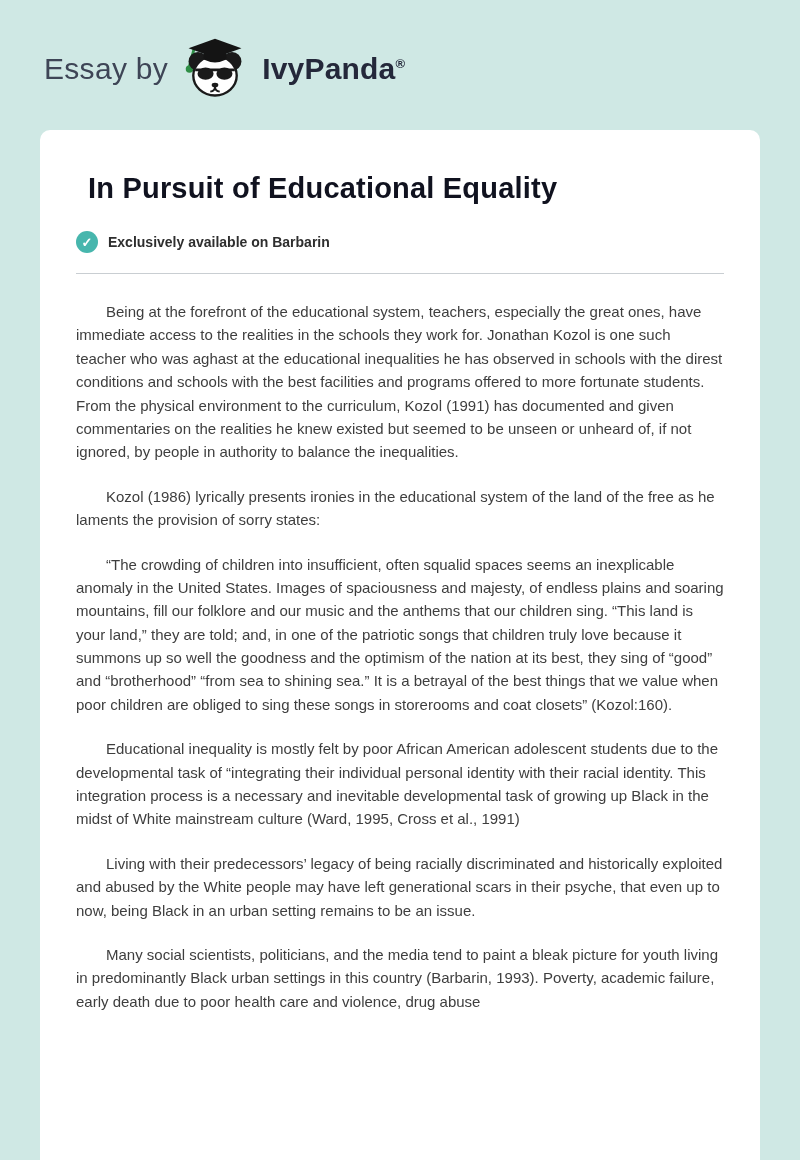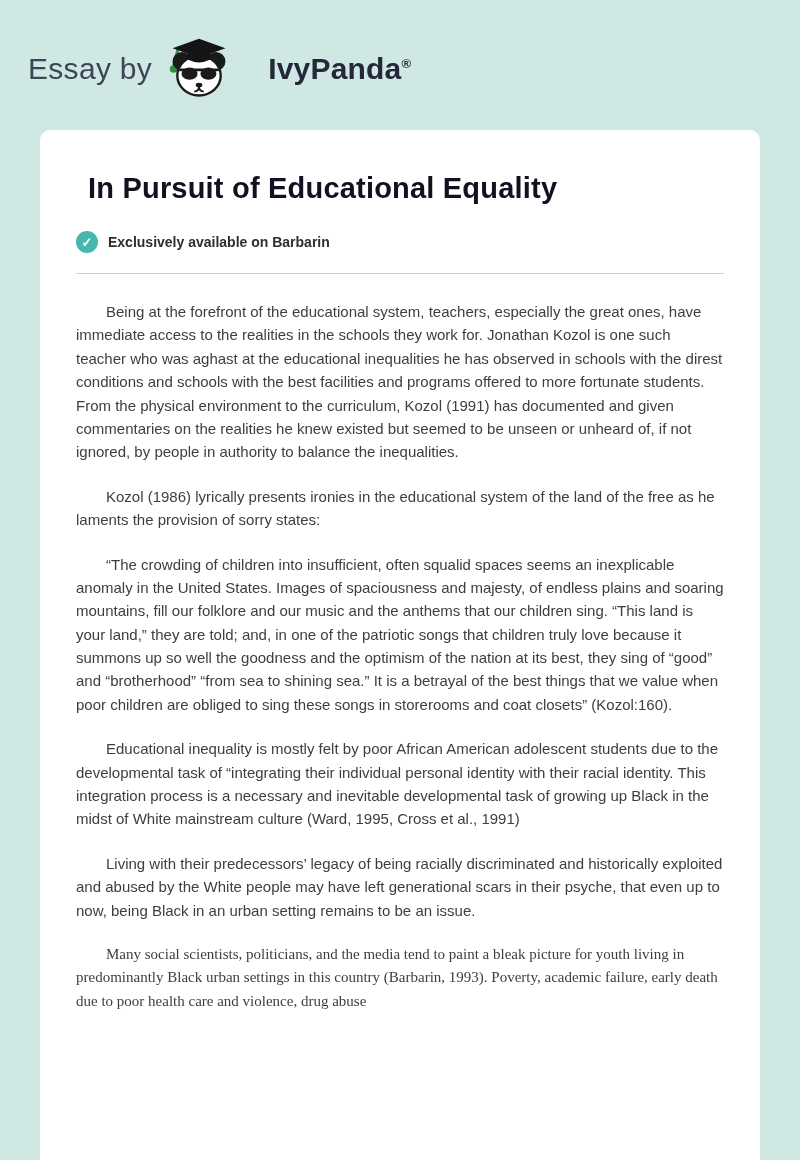--- a/index.html
+++ b/index.html
@@ -10,37 +10,36 @@
     overflow: hidden;
     background: #cfe8e4;
     font-family: "Liberation Sans", sans-serif;
   }
   .page { width: 800px; height: 1160px; overflow: hidden; }
 
   
   .header {
     display: flex;
     align-items: center;
-    padding: 38px 0 0 28px;
+    padding: 38px 0 0 44px;
     gap: 12px;
     height: 100px;
   }
   .essay-by {
     font-size: 30px;
     color: #3e4556;
     letter-spacing: 0.3px;
   }
   .logo-wrap { width: 70px; height: 62px; display: flex; align-items: center; justify-content: center; }
   .logo-wrap svg { width: 68px; height: 62px; display: block; }
   .brand {
     font-size: 30px;
     font-weight: bold;
     color: #24283a;
     letter-spacing: 0.2px;
-    margin-left: 22px;
   }
   .reg-mark {
     font-size: 13px;
     font-weight: bold;
     color: #24283a;
     vertical-align: super;
   }
 
   
   .card {
@@ -86,21 +85,21 @@
     border-top: 1px solid #c9ced2;
     margin: 0 0 26px 0;
   }
   .essay-body p {
     font-size: 15px;
     line-height: 1.56;
     color: #3e3e3e;
     text-indent: 30px;
     margin: 0 0 21px 0;
   }
-  .essay-body p:last-child { margin-bottom: 0; font-family: Liberation Serif, serif; }
+  .essay-body p:last-child { margin-bottom: 0; }
 </style>
 </head>
 <body>
 
 <div class="page">
 
   <div class="header">
     <span class="essay-by">Essay by</span>
 
     <span class="logo-wrap">

